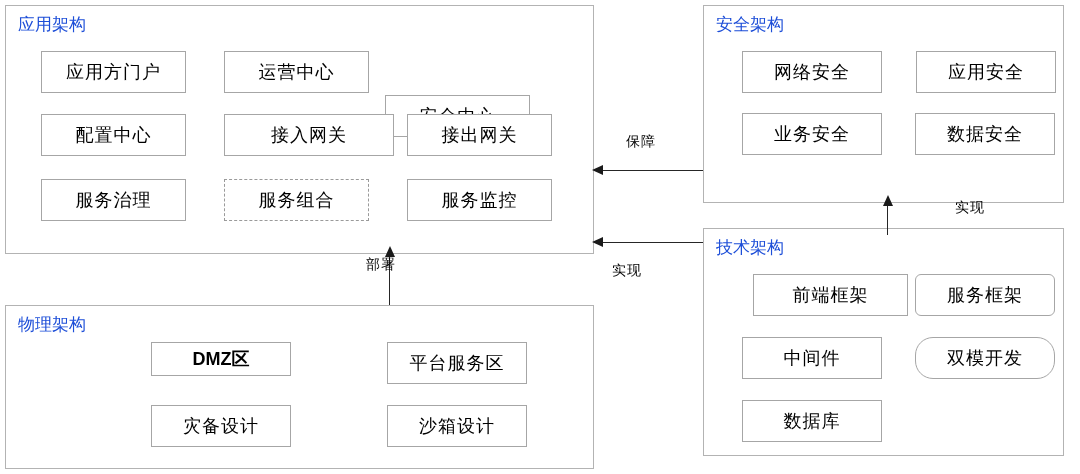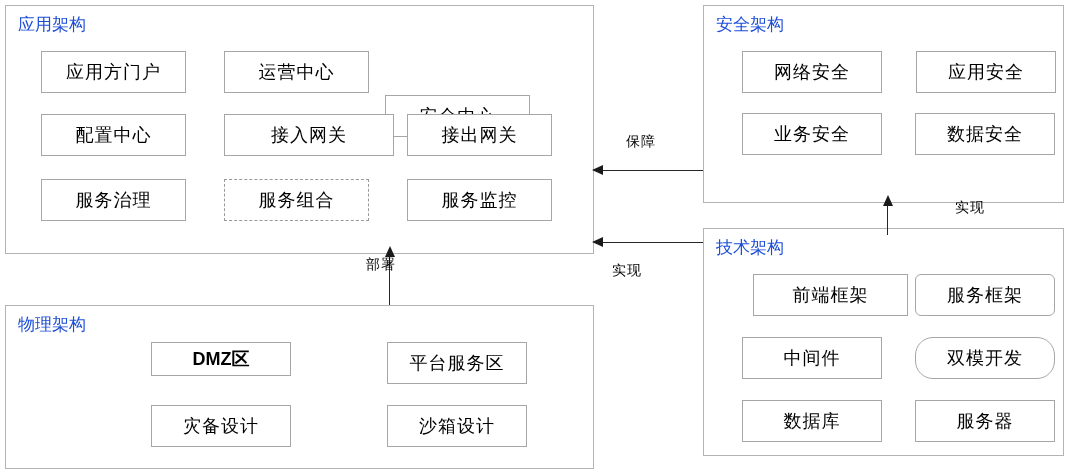--- a/index.html
+++ b/index.html
@@ -139,21 +139,20 @@
   <div class="panel" id="panel-technical">
     <div class="panel-title">技术架构</div>
 
     <div class="node" style="left:38px; top:45px; width:155px; height:42px;margin-left:11px;">前端框架</div>
     <div class="node" style="left:211px; top:45px; width:140px; height:42px;border-radius:6px;">服务框架</div>
 
     <div class="node" style="left:38px; top:108px; width:140px; height:42px;">中间件</div>
     <div class="node" style="left:211px; top:108px; width:140px; height:42px;border-radius:18px;">双模开发</div>
 
     <div class="node" style="left:38px; top:171px; width:140px; height:42px;">数据库</div>
-    <div class="node" style="left:211px; top:171px; width:140px; height:42px;">服务器</div>
   </div>
 
   <div class="conn-line conn-h" style="left:600px; top:170px; width:103px;"></div>
   <div class="arrow-left" style="left:592px; top:165px;"></div>
   <div class="conn-label" style="left:626px; top:133px;">保障</div>
 
   <div class="conn-line conn-h" style="left:600px; top:242px; width:103px;"></div>
   <div class="arrow-left" style="left:592px; top:237px;"></div>
   <div class="conn-label" style="left:612px; top:262px;">实现</div>
 

